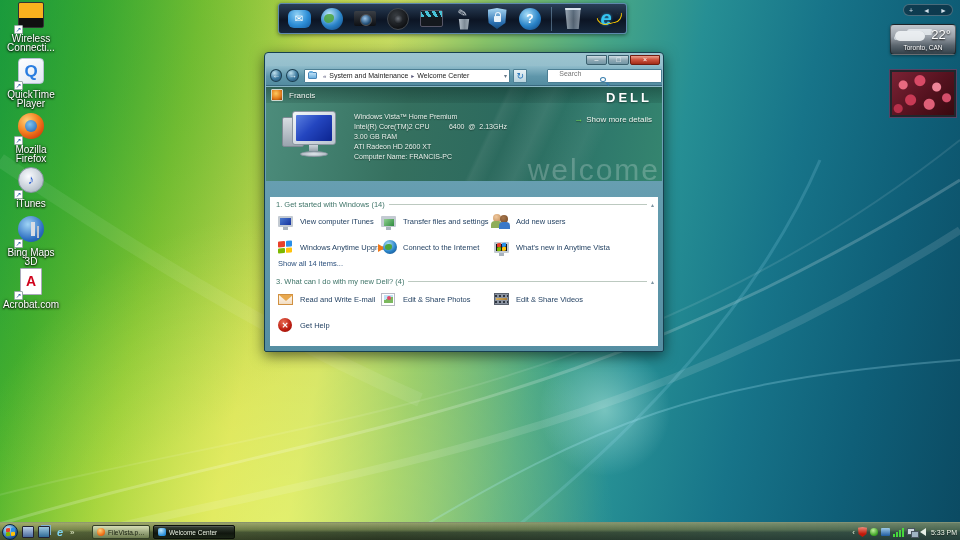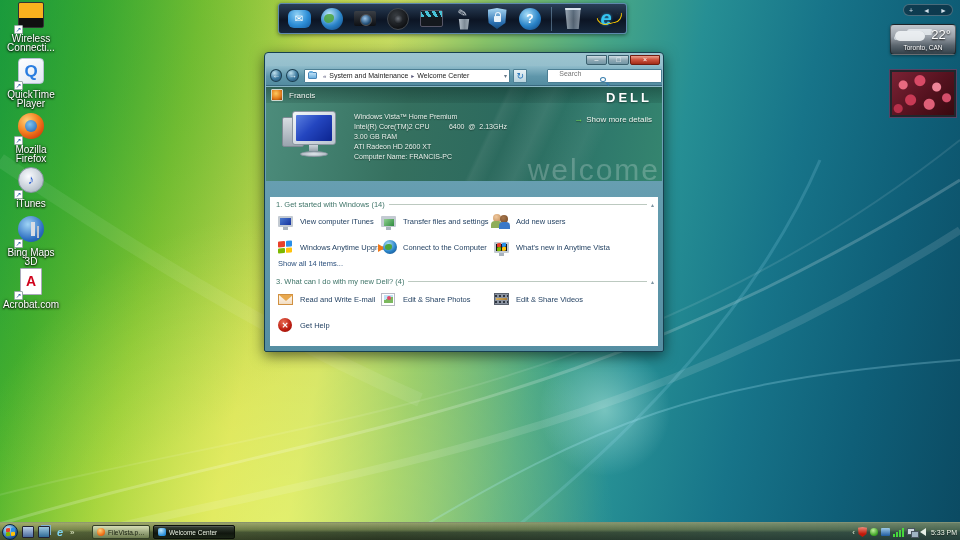--- a/index.html
+++ b/index.html
@@ -388,21 +388,21 @@
           </div>
         <span class="lbl">Windows Anytime Upgrade</span>
       </div>
       <div class="witem" style="left:109px; top:40px">
         <div class="icbox">
             <div class="globe-arr">
               <div class="a"></div>
               <div class="g"></div>
             </div>
           </div>
-        <span class="lbl">Connect to the Computer</span>
+        <span class="lbl">Connect to the Internet</span>
       </div>
       <div class="witem" style="left:222px; top:40px">
         <div class="icbox">
             <div class="mini-mon dark">
           <div class="winflag sm">
                 <i class="c1"></i>
                 <i class="c3"></i>
                 <i class="c2"></i>
                 <i class="c4"></i>
               </div>

